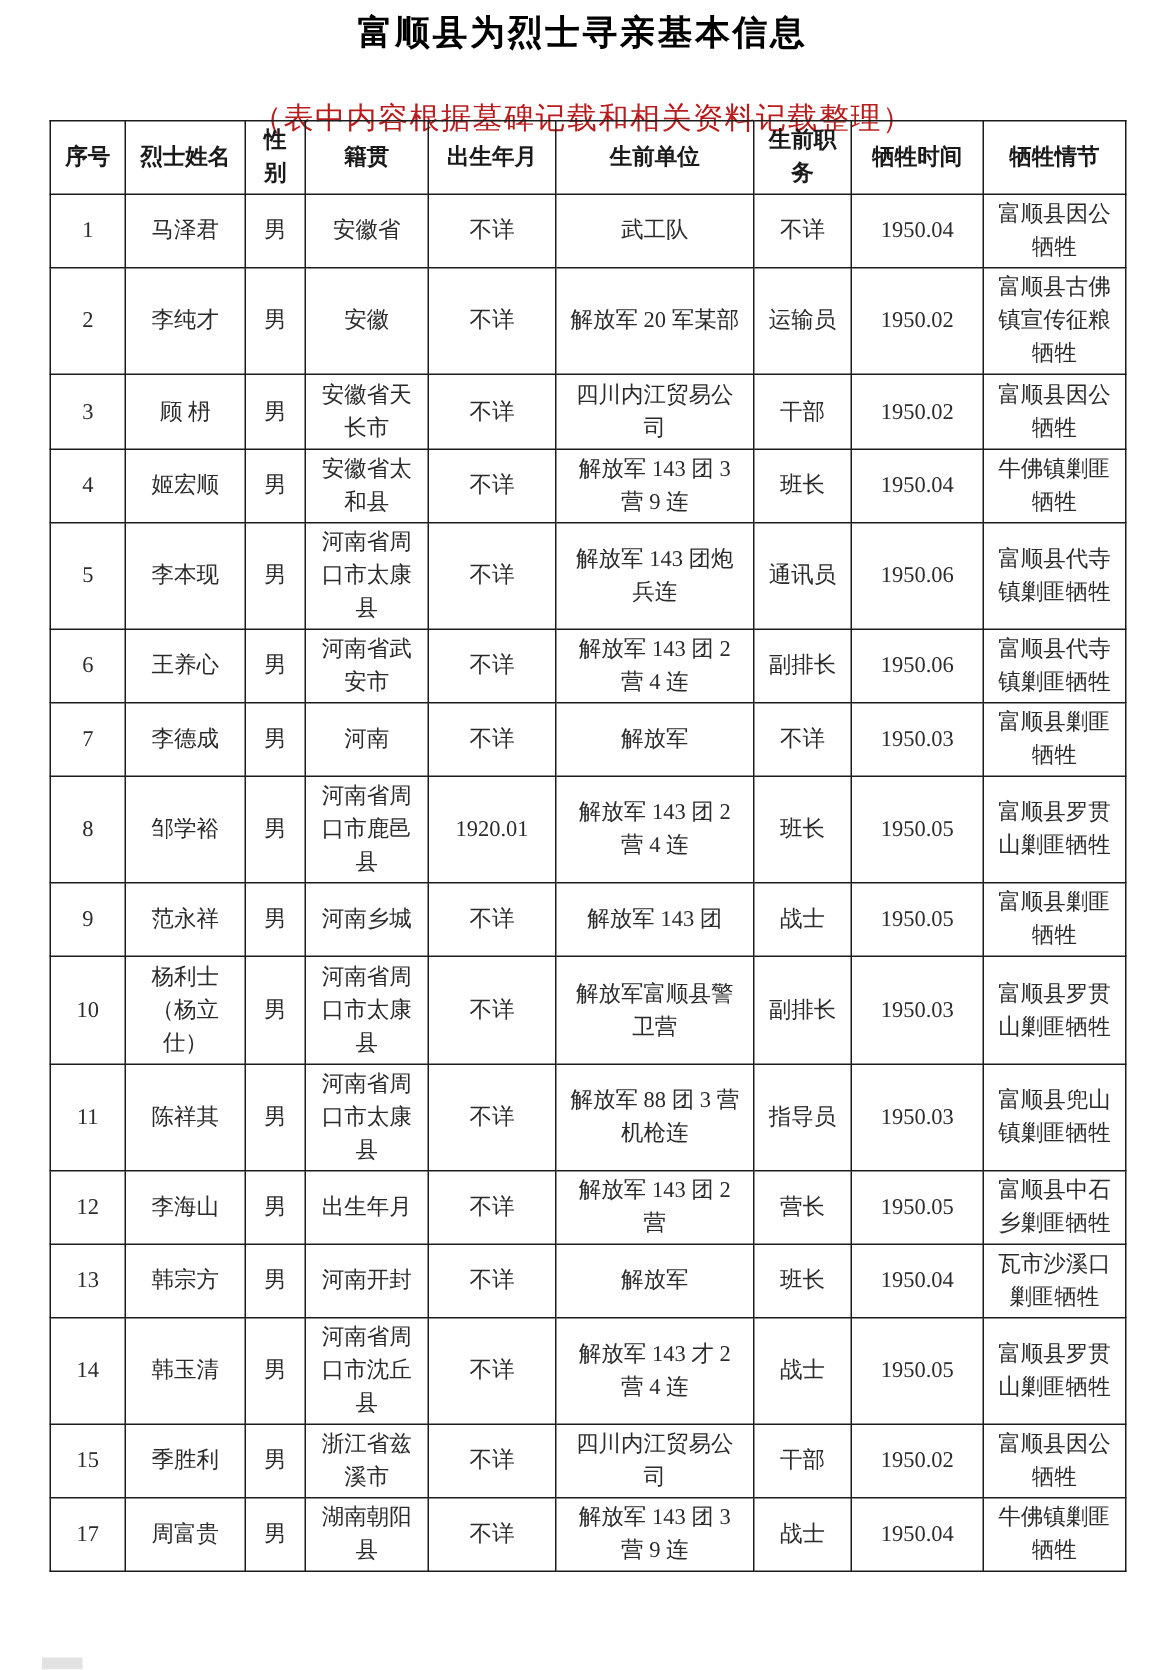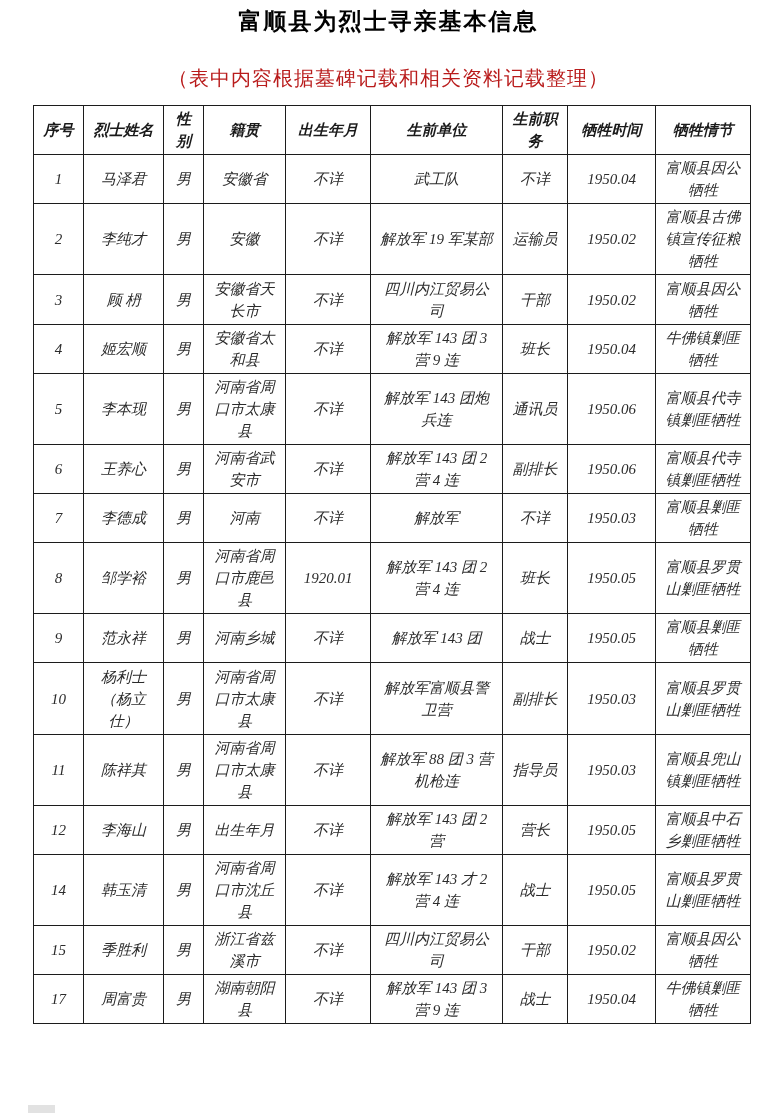--- a/index.html
+++ b/index.html
@@ -12,23 +12,23 @@
   .doc-title{
     position:absolute;top:6px;left:0;width:777px;text-align:center;
     font-family:"Liberation Sans","DejaVu Sans",sans-serif;
     font-size:23px;font-weight:700;color:#000;letter-spacing:2px;
   }
   .doc-subtitle{
     position:absolute;top:52px;left:0;width:777px;text-align:center;
     font-size:20px;font-weight:400;color:#b91c1c;letter-spacing:1px;margin-top:13px;
   }
   table.martyr-table{
-    position:absolute;left:33px;top:105px;width:717px;
+    position:absolute;left:33px;top:80px;width:717px;
     border-collapse:collapse;table-layout:fixed;
-    font-size:15px;line-height:22px;color:#2b2b2b;font-style:italic;
+    font-size:15px;line-height:22px;color:#2b2b2b;
   }
   table.martyr-table th, table.martyr-table td{
     border:1px solid #1c1c1c;
     text-align:center;vertical-align:middle;
     padding:2px 4px;overflow:hidden;word-break:normal;
   }
   table.martyr-table th{
     font-family:"Liberation Sans","DejaVu Sans",sans-serif;
     font-weight:700;font-size:15px;color:#1a1a1a;
     padding:2px 5px;height:44px;
@@ -90,21 +90,21 @@
           <td>不详</td>
           <td>1950.04</td>
           <td>富顺县因公牺牲</td>
         </tr>
         <tr style="height: 66px;">
           <td>2</td>
           <td>李纯才</td>
           <td>男</td>
           <td>安徽</td>
           <td>不详</td>
-          <td class="col-unit">解放军 19 军某部</td>
+          <td class="col-unit">解放军 20 军某部</td>
           <td>运输员</td>
           <td>1950.02</td>
           <td>富顺县古佛镇宣传征粮牺牲</td>
         </tr>
         <tr style="height: 50px;">
           <td>3</td>
           <td>顾 枬</td>
           <td>男</td>
           <td>安徽省天长市</td>
           <td>不详</td>
@@ -205,20 +205,31 @@
           <td>12</td>
           <td>李海山</td>
           <td>男</td>
           <td>出生年月</td>
           <td>不详</td>
           <td class="col-unit">解放军 143 团 2 营</td>
           <td>营长</td>
           <td>1950.05</td>
           <td>富顺县中石乡剿匪牺牲</td>
         </tr>
+        <tr style="height: 48px;">
+          <td>13</td>
+          <td>韩宗方</td>
+          <td>男</td>
+          <td>河南开封</td>
+          <td>不详</td>
+          <td class="col-unit">解放军</td>
+          <td>班长</td>
+          <td>1950.04</td>
+          <td>瓦市沙溪口剿匪牺牲</td>
+        </tr>
         <tr style="height: 69px;">
           <td>14</td>
           <td>韩玉清</td>
           <td>男</td>
           <td>河南省周口市沈丘县</td>
           <td>不详</td>
           <td class="col-unit">解放军 143 才 2 营 4 连</td>
           <td>战士</td>
           <td>1950.05</td>
           <td>富顺县罗贯山剿匪牺牲</td>

